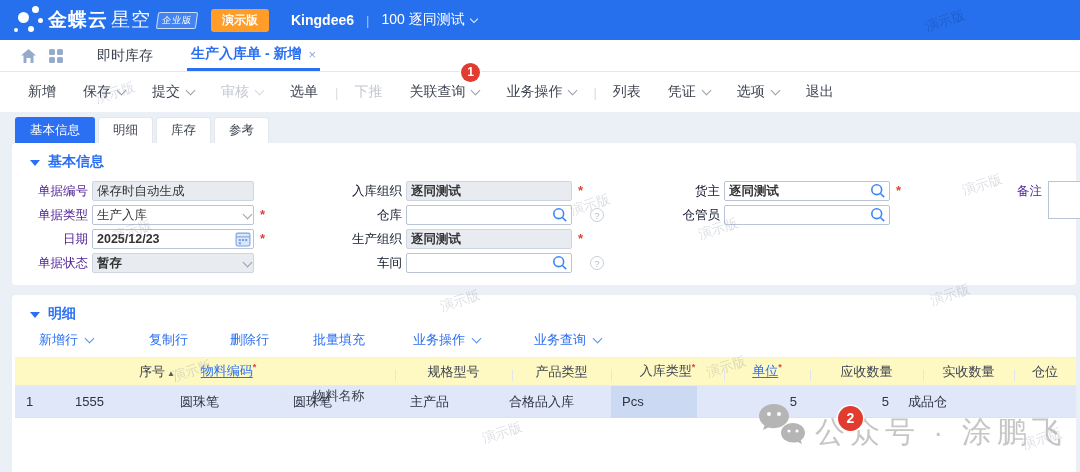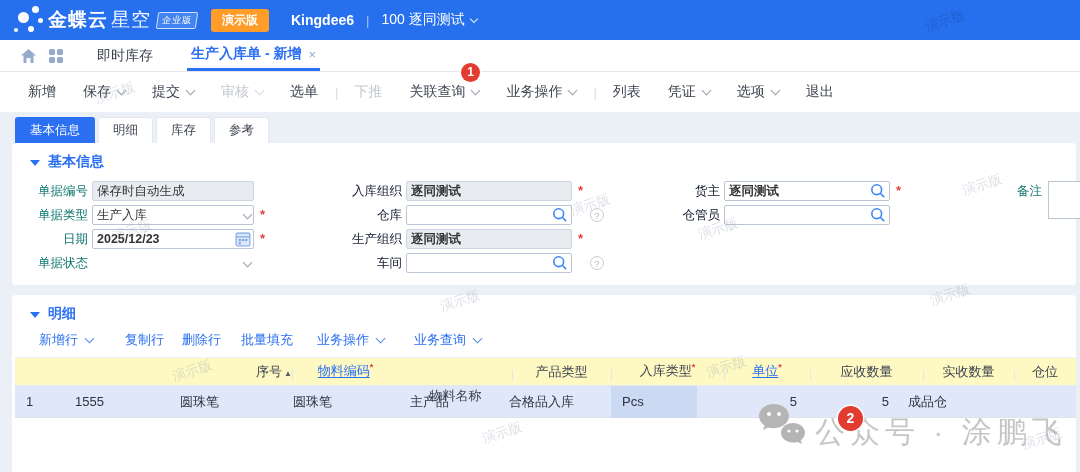--- a/index.html
+++ b/index.html
@@ -41,32 +41,32 @@
   
   .subtabs { position:absolute; left:15px; top:117px; display:flex; height:26px; z-index:3; }
   .subtab { font-size:12.5px; color:#3d4350; background:#fff; border:1px solid #e3e7ee; border-bottom:none; padding:0 14px; display:flex; align-items:center; margin-right:3px; border-radius:3px 3px 0 0; cursor:pointer; }
   .subtab.active { background:#2b6ff3; border-color:#2b6ff3; color:#fff; }
 
   .card { position:absolute; left:12px; width:1064px; background:#fff; border-radius:4px; }
   .card1 { top:143px; height:142px; }
   .card2 { top:295px; height:177px; border-radius:4px 4px 0 0; }
   .sec-head { display:flex; align-items:center; color:#2b6ff3; font-size:14px; font-weight:700; padding:10px 0 0 18px; }
   .tri { width:0; height:0; border-left:5px solid transparent; border-right:5px solid transparent; border-top:6px solid #2b6ff3; margin-right:8px; margin-top:1px; }
-  .flabel { position:absolute; font-size:12.5px; color:#0f766e; text-align:right; line-height:20px; }
+  .flabel { position:absolute; font-size:12.5px; color:#4c1d95; text-align:right; line-height:20px; }
   .flabel.link { color:#0f172a; }
   .finput { position:absolute; height:20px; border:1px solid #b9c5d6; background:#fff; font-size:12.5px; color:#333; padding:0 4px; border-radius:2px; font-family:"Liberation Sans","DejaVu Sans",sans-serif; outline:none; }
   .finput.ro { background:#e8ecf1; border-color:#ccd5e0; }
   .finput.bold { font-weight:700; }
   .in-ico { position:absolute; width:16px; height:16px; top:2px; }
   .star { position:absolute; color:#e0403c; font-size:13px; font-weight:700; line-height:20px; }
   .helpc { position:absolute; width:14px; height:14px; border:1px solid #c9ced6; border-radius:50%; color:#b7bdc7; font-size:9.5px; text-align:center; line-height:13px; top:3px; }
   textarea.remark { position:absolute; border:1px solid #b9c5d6; background:#fff; resize:none; outline:none; }
 
   
-  .dtoolbar { position:absolute; left:27px; top:36px; display:flex; align-items:center; }
+  .dtoolbar { position:absolute; left:27px; top:36px; display:flex; align-items:center;gap:24px; }
   .dbtn { color:#2b6ff3; font-size:13px; display:flex; align-items:center; cursor:pointer; }
   .dbtn .chev { margin-left:8px; }
 
   
   .gtable { position:absolute; left:3px; top:62px; width:1061px; }
   .ghead { display:flex; height:29px; border-top:1px solid #eef1f5; border-bottom:1px solid #e6eaf0; align-items:center; background:#fef9c3;justify-content:flex-end; }
   .gcell { flex:none; position:relative; font-size:13px; color:#3c4350; text-align:center; white-space:nowrap; overflow:hidden; }
   .ghead .gcell:not(:first-child)::before { content:""; position:absolute; left:0; top:7px; height:15px; width:1px; background:#e2e6ec; }
   .hlink { color:#2b6ff3; text-decoration:underline; cursor:pointer; }
   .hstar { color:#e0403c; font-size:9px; vertical-align:super; font-weight:700; }
@@ -196,20 +196,21 @@
         <rect x="1" y="2" width="13" height="12" rx="1.5" fill="#dbe7fa" stroke="#7aa3e0"></rect>
         <line x1="1" y1="5.5" x2="14" y2="5.5" stroke="#7aa3e0"></line>
         <rect x="3.5" y="7.5" width="2" height="2" fill="#7aa3e0"></rect>
         <rect x="6.5" y="7.5" width="2" height="2" fill="#7aa3e0"></rect>
         <rect x="9.5" y="7.5" width="2" height="2" fill="#7aa3e0"></rect>
         <rect x="3.5" y="10.5" width="2" height="2" fill="#7aa3e0"></rect>
       </svg>
     <span class="star" style="left:248px;top:86px;">*</span>
 
     <span class="flabel" style="left:8px;top:110px;width:68px;">单据状态</span>
+    <input class="finput ro bold" style="left: 80px; top: 110px; width: 162px; padding-right: 18px;" readonly="" value="暂存">
     <span class="chev" style="position:absolute;left:226px;top:116px;"></span>
 
     <span class="flabel link" style="left:300px;top:38px;width:90px;">入库组织</span>
     <input class="finput ro bold" style="left: 394px; top: 38px; width: 166px;" readonly="" value="逐同测试">
     <span class="star" style="left:566px;top:38px;">*</span>
 
     <span class="flabel link" style="left:300px;top:62px;width:90px;">仓库</span>
     <input class="finput" style="left: 394px; top: 62px; width: 166px; padding-right: 20px;" value="">
     <svg class="in-ico" style="left:540px;top:64px;" width="15" height="15" viewBox="0 0 15 15">
         <circle cx="6.3" cy="6.3" r="4.6" fill="none" stroke="#3f86f5" stroke-width="1.5"></circle>
@@ -270,20 +271,21 @@
           <span>业务查询</span>
           <span class="chev blue"></span>
         </span>
     </div>
 
     <div class="gtable">
       <div class="ghead">
         <div class="gcell cell-left" style="width:47px;"><span>序号</span><span class="sortup">▲</span></div>
         <div class="gcell" style="width:107px;"><span class="hlink">物料编码</span><span class="hstar">*</span></div>
         <div class="gcell" style="width:113px;margin-top:48px;">物料名称</div>
+        <div class="gcell" style="width:117px;">规格型号</div>
         <div class="gcell" style="width:99px;">产品类型</div>
         <div class="gcell" style="width:113px;"><span>入库类型</span><span class="hstar">*</span></div>
         <div class="gcell" style="width:86px;"><span class="hlink">单位</span><span class="hstar">*</span></div>
         <div class="gcell" style="width:113px;">应收数量</div>
         <div class="gcell" style="width:91px;">实收数量</div>
         <div class="gcell" style="width:62px;">仓位</div>
       </div>
       <div class="grow">
         <div class="gcell cell-left" style="width:47px;">1</div>
         <div class="gcell cell-left cell-link" style="width:107px;padding-left:13px;">1555</div>

